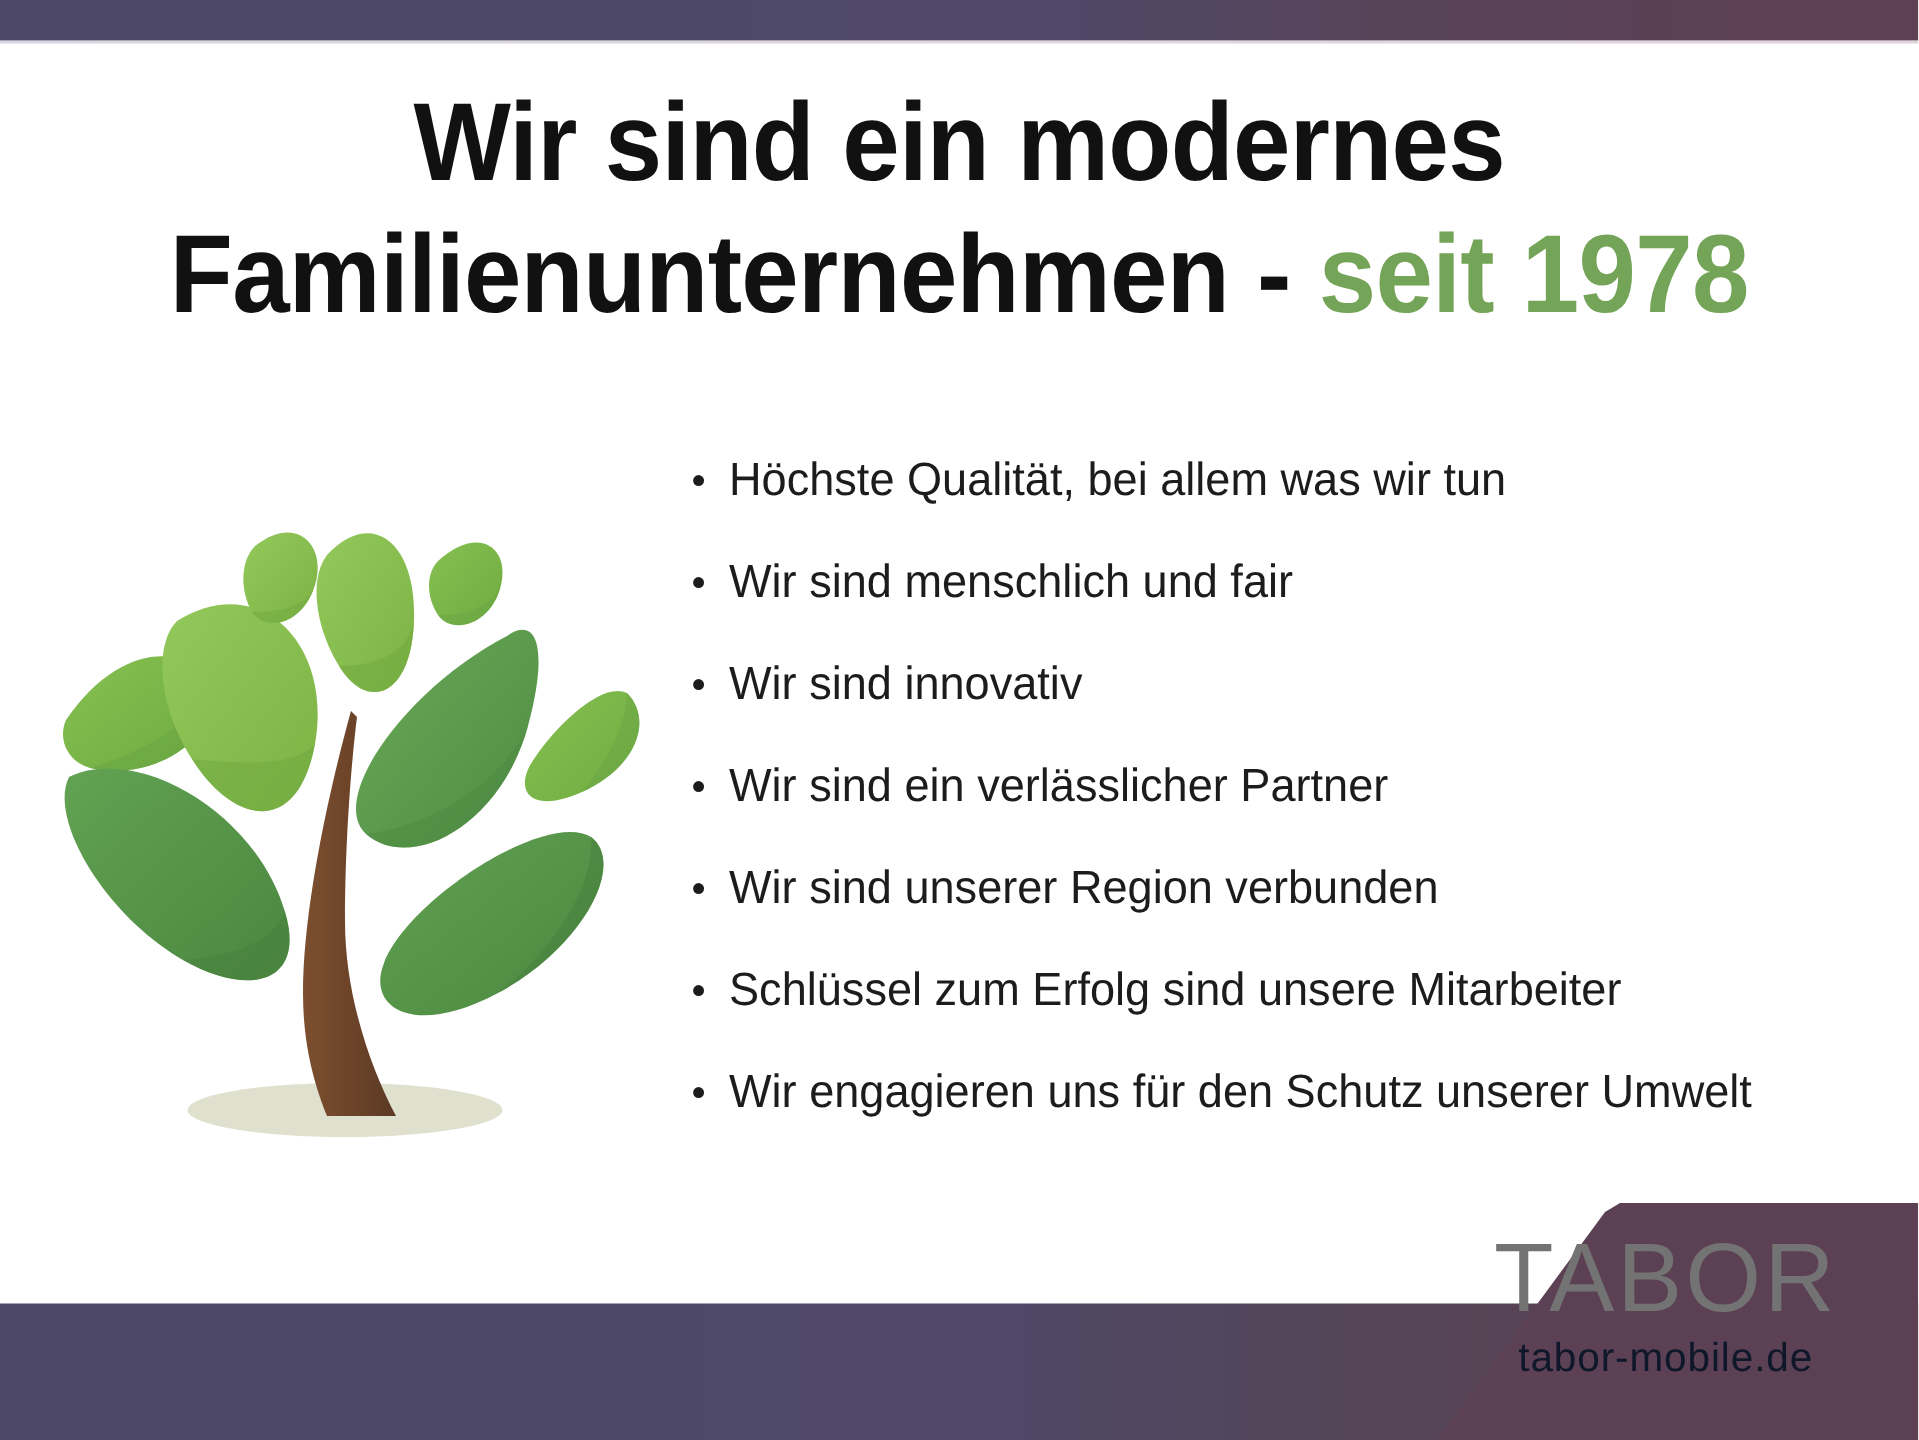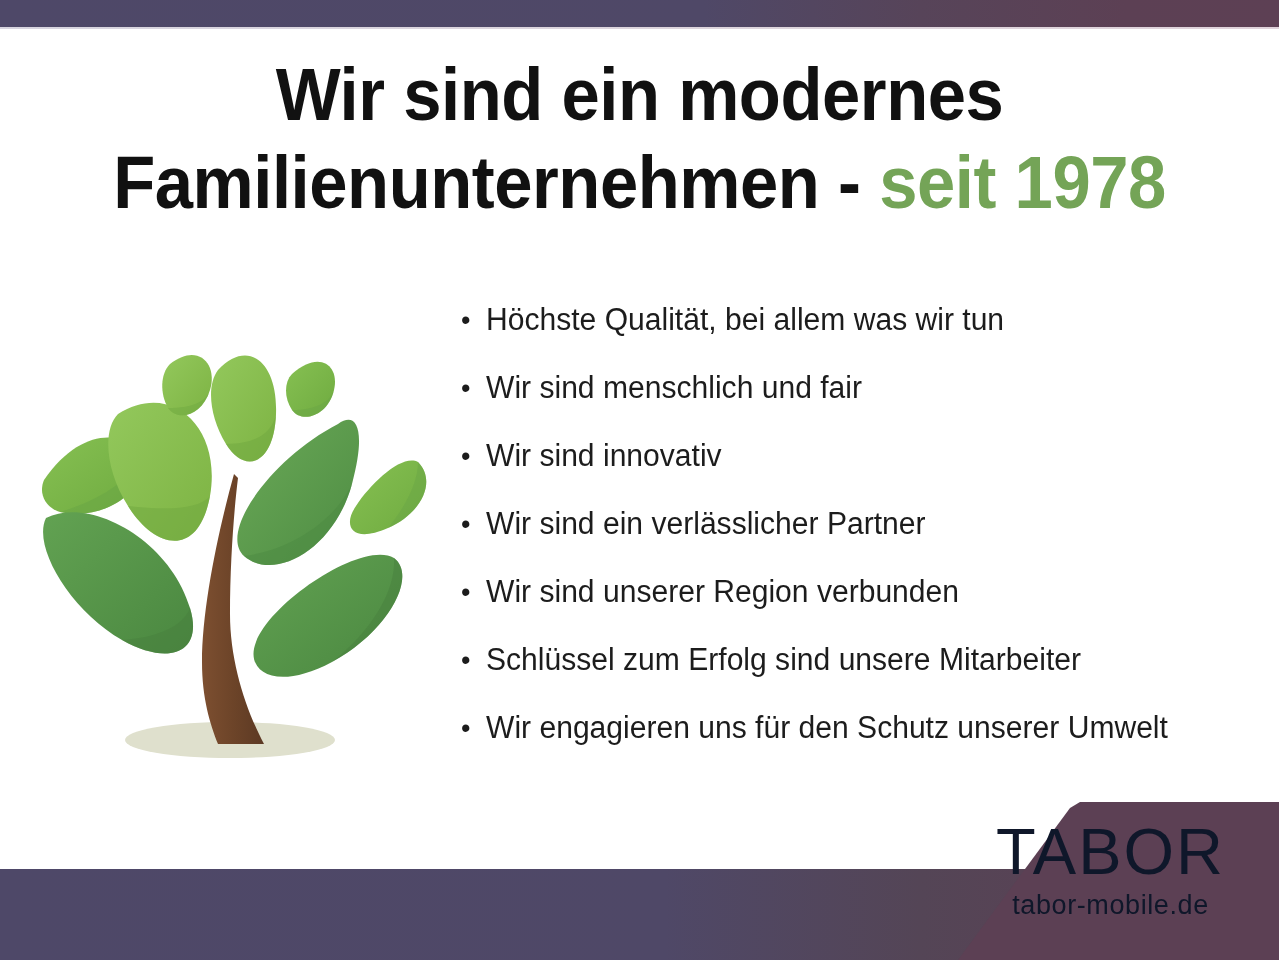--- a/index.html
+++ b/index.html
@@ -122,21 +122,21 @@
     top: 818px;
     width: 305px;
     text-align: center;
   }
   #logo-wordmark {
     font-family: "Liberation Sans Narrow", "Liberation Sans", sans-serif;
     font-size: 65px;
     line-height: 68px;
     font-weight: 500;
     letter-spacing: 2px;
-    color: #0f172a;
+    color: #737373;
   }
   #logo-url {
     font-family: "Liberation Sans", sans-serif;
     font-size: 27px;
     line-height: 34px;
     letter-spacing: 0.6px;
     color: #0f172a;
     margin-top: 2px;
   }
 </style>

